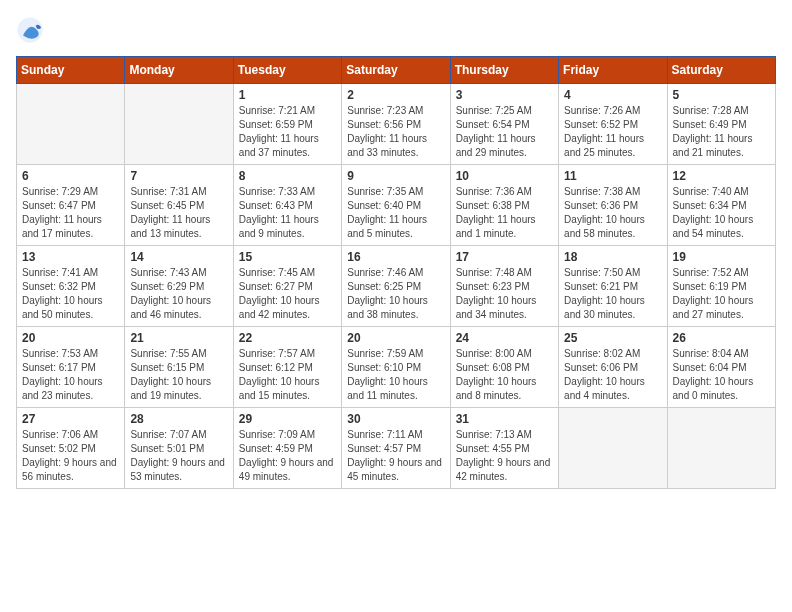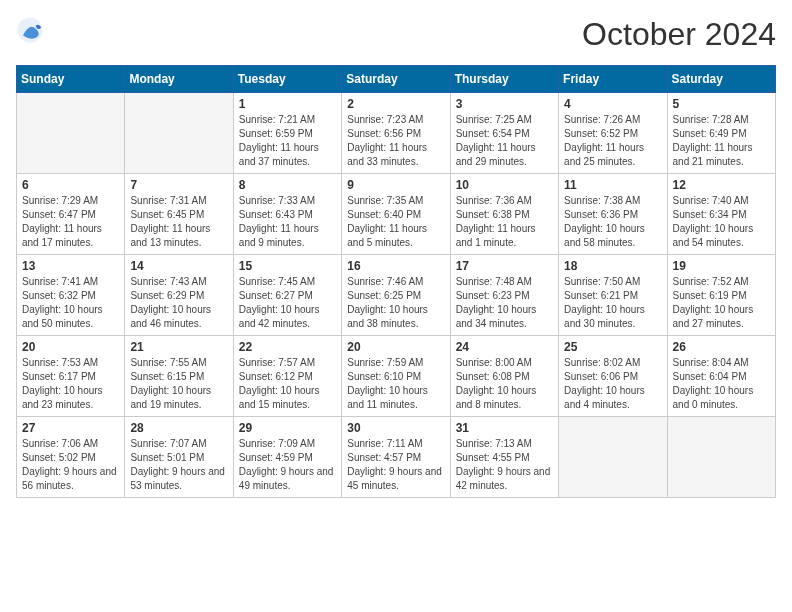--- a/index.html
+++ b/index.html
@@ -36,21 +36,21 @@
     .subtitle {
       font-size: 14px;
       color: #555;
     }
     table {
       width: 100%;
       border-collapse: collapse;
       table-layout: fixed;
     }
     th {
-      background-color: #0369a1;
+      background-color: #c2410c;
       color: #fff;
       font-size: 12px;
       font-weight: bold;
       padding: 6px 4px;
       text-align: left;
       border: 1px solid #2a5aaa;
     }
     td {
       border: 1px solid #ccc;
       vertical-align: top;
@@ -79,21 +79,20 @@
 
 <div class="header">
   <div class="logo">
     <svg class="logo-icon" viewBox="0 0 40 40">
       <circle cx="20" cy="20" r="18" fill="#e8f0fb"></circle>
       <path d="M10 28 Q20 8 30 20 Q35 26 30 30 Q22 36 10 28Z" fill="#4a90d9"></path>
       <path d="M28 14 Q32 10 36 16 Q34 20 30 18Z" fill="#3a6dbf"></path>
     </svg>
   </div>
   <div class="title-block">
-    <div class="month-title">October 2024</div>
   </div>
 </div>
 
 <table>
   <thead>
     <tr>
     <th>Sunday</th>
         <th>Monday</th>
         <th>Tuesday</th>
         <th>Saturday</th>

